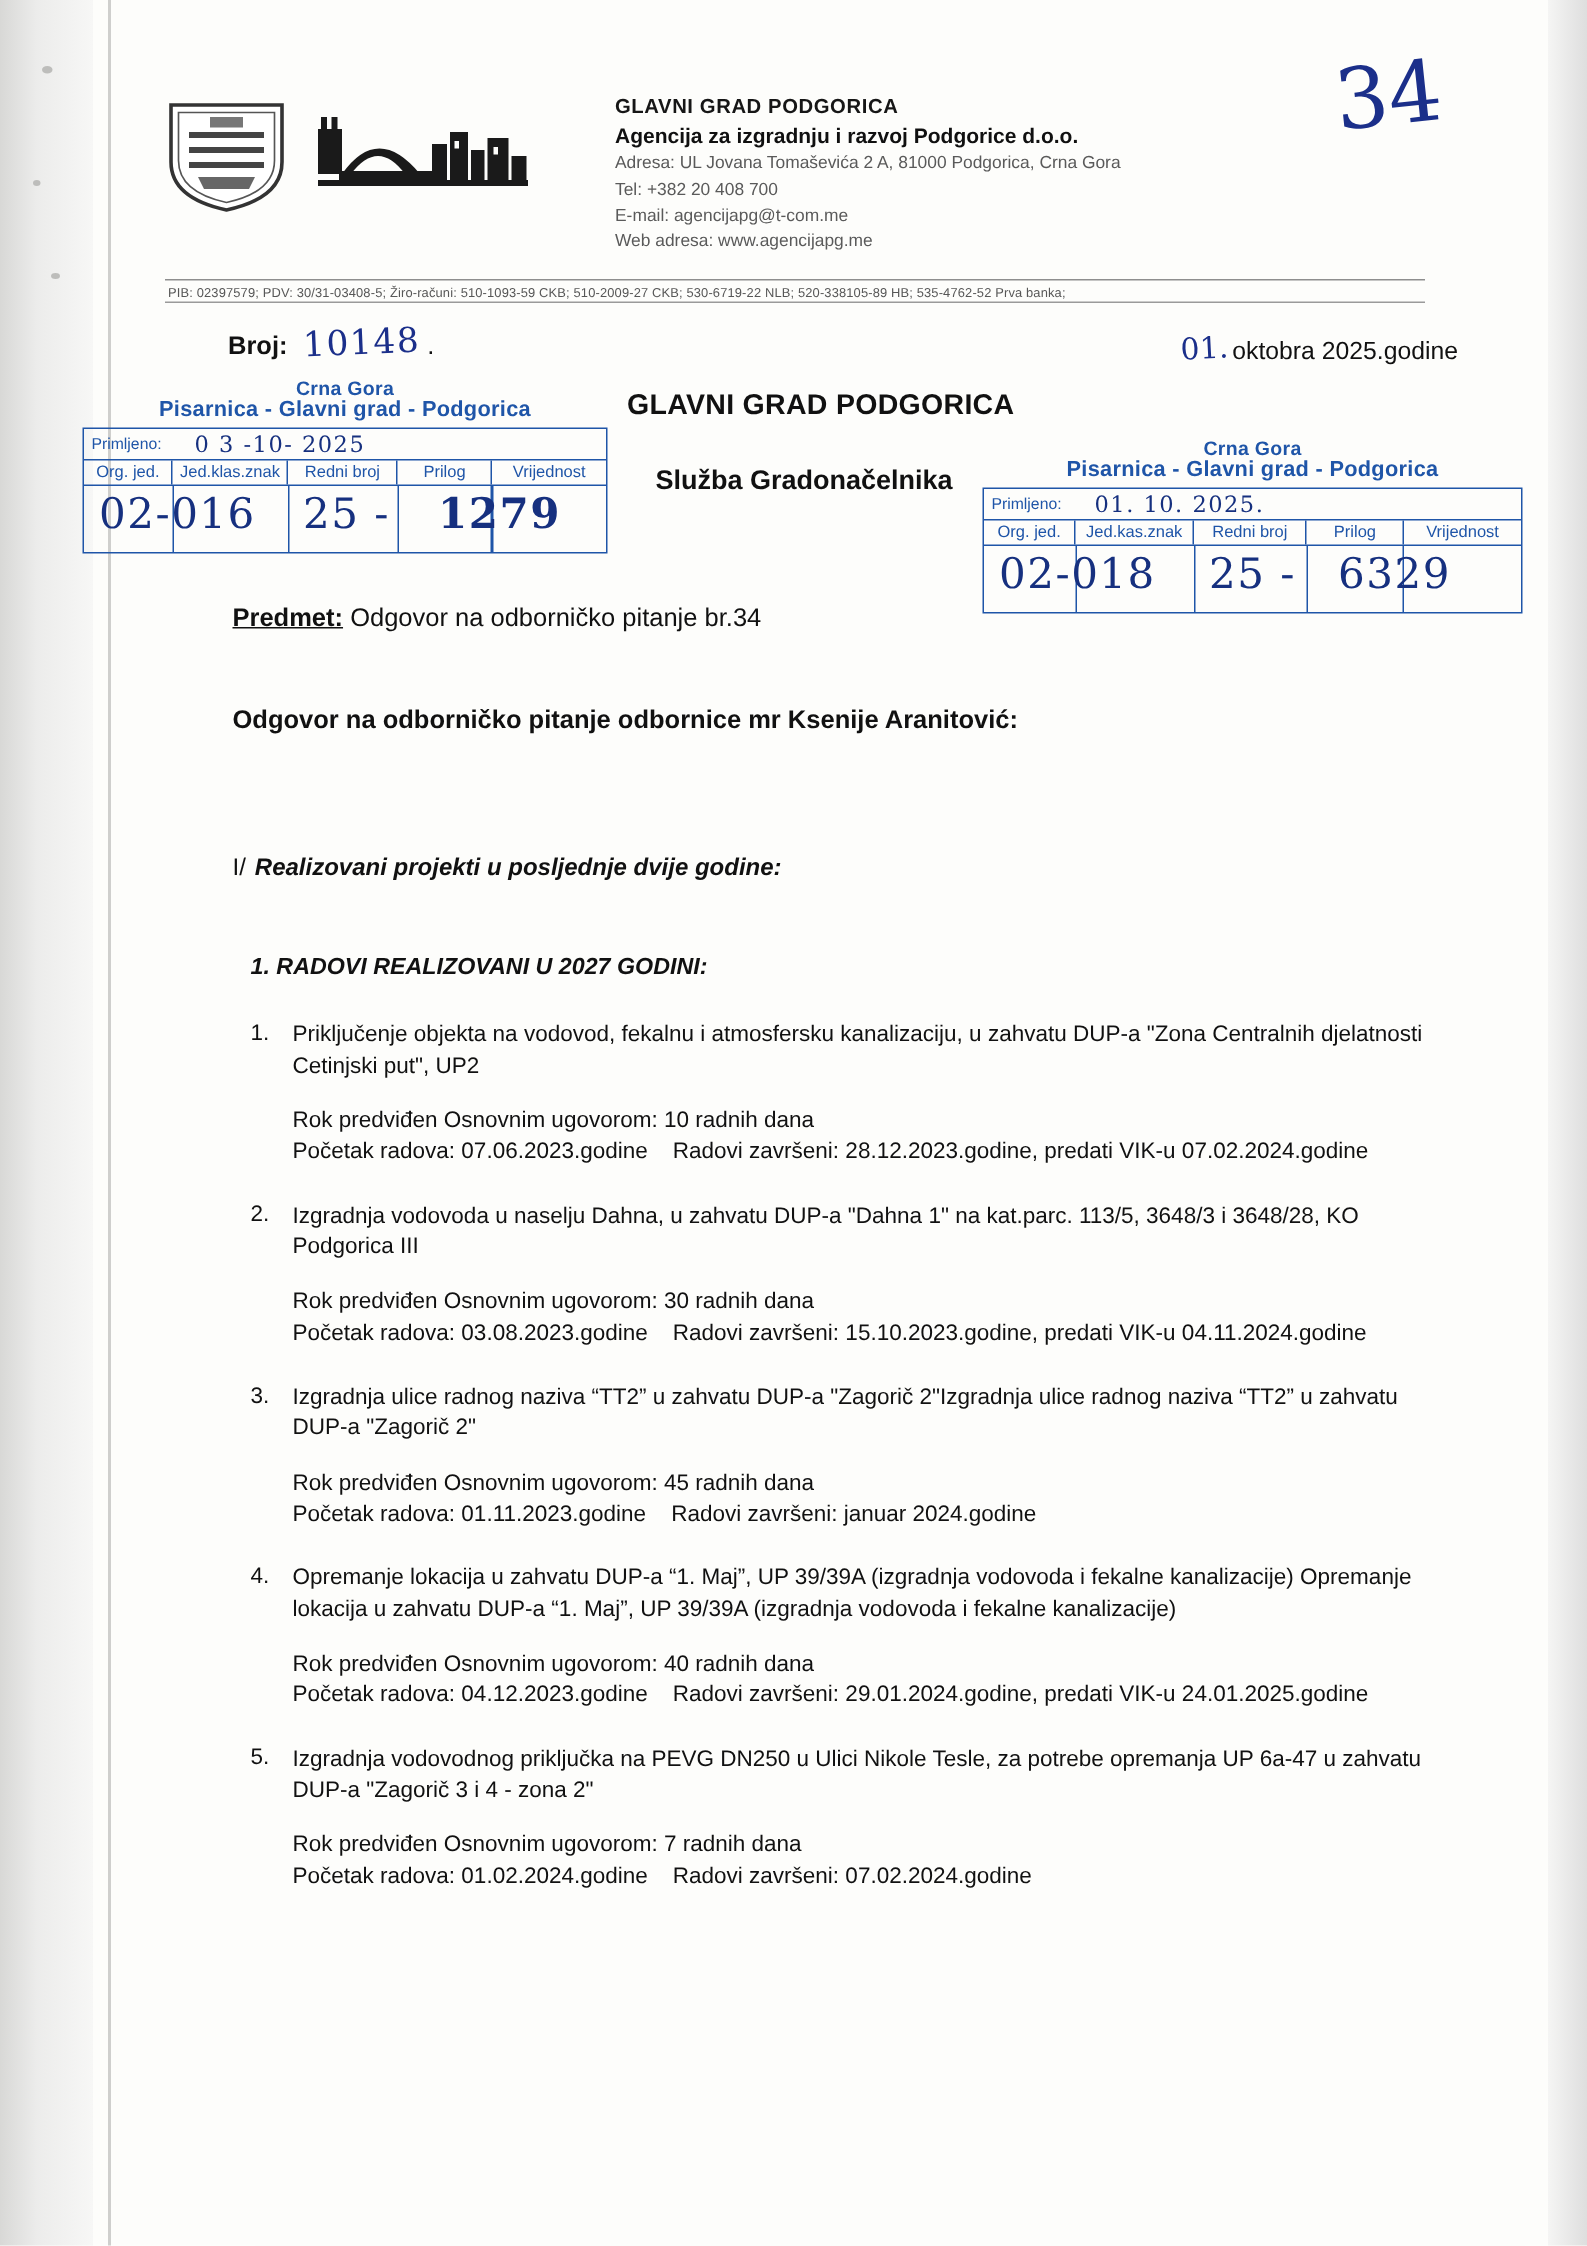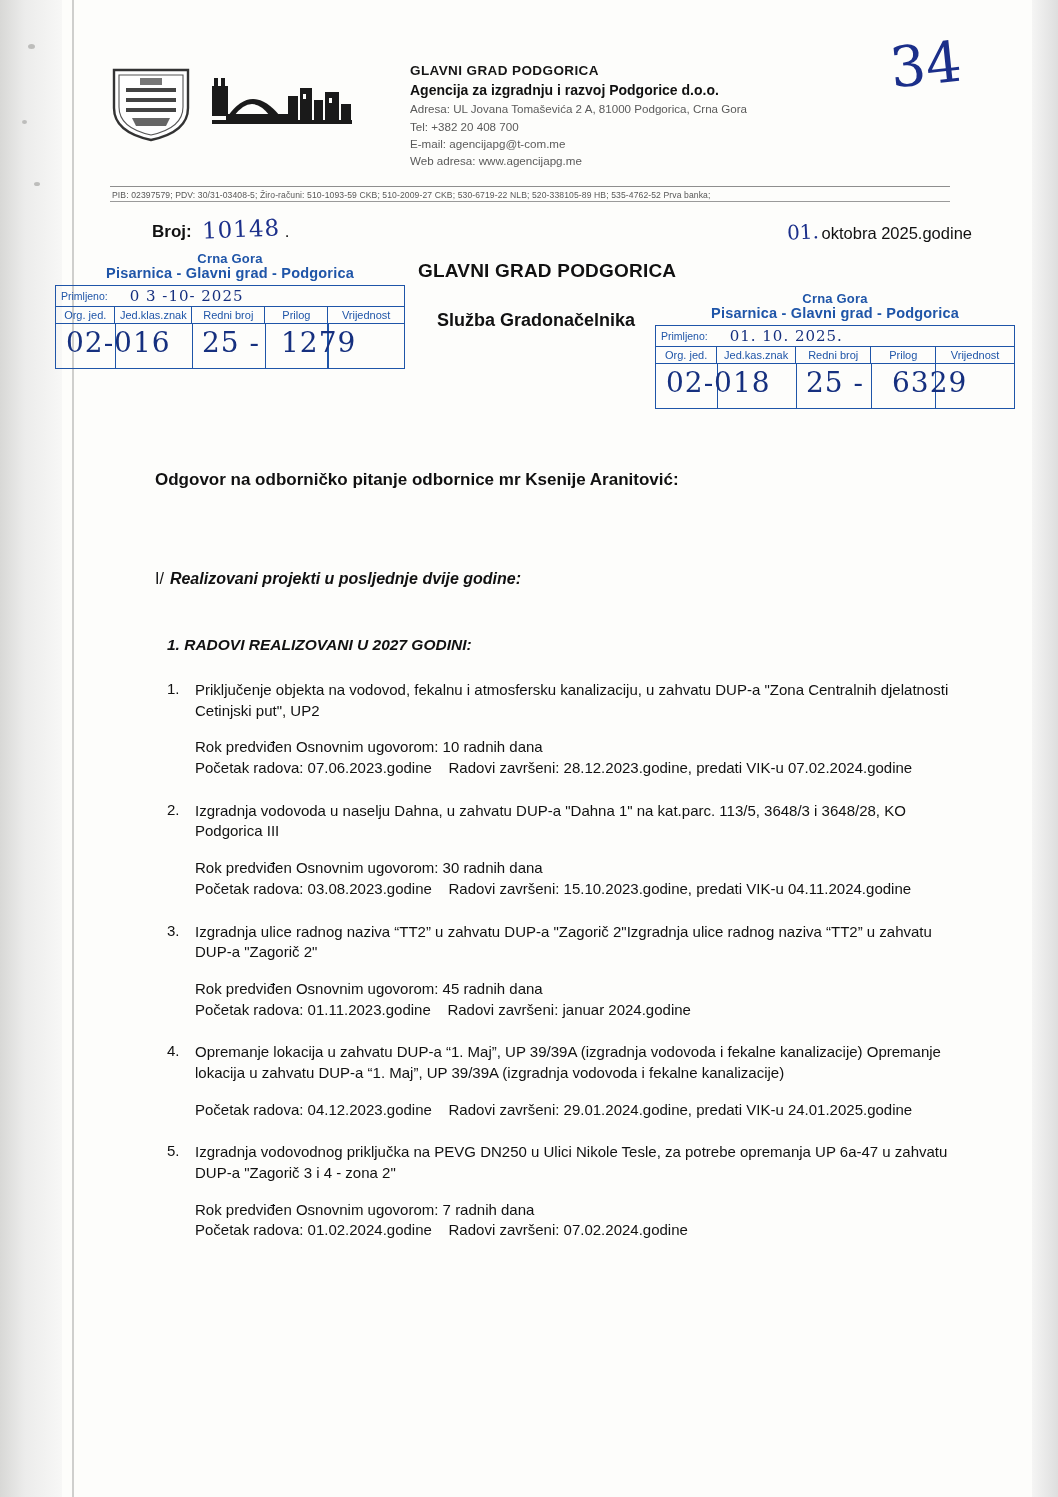--- a/index.html
+++ b/index.html
@@ -239,21 +239,21 @@
         <div style="width:18%">Prilog</div>
         <div style="width:22%">Vrijednost</div>
       </div>
       <div class="stamp-vals">
         <div class="divider" style="left:17%"></div>
         <div class="divider" style="left:39%"></div>
         <div class="divider" style="left:60%"></div>
         <div class="divider" style="left:78%"></div>
         <div class="hv" style="left:10px;">02-016</div>
         <div class="hv" style="left:146px;">25 -</div>
-        <div class="hv" style="left:225px;">1279</div>
+        <div class="hv" style="left:236px;font-weight:bold;">1279</div>
       </div>
     </div>
   </div>
 
   <div class="stamp" id="stamp-right">
     <div class="s-title">
       <span class="small">Crna Gora</span>
       <span>Pisarnica - Glavni grad - Podgorica</span>
     </div>
     <div class="stamp-box" style="margin-top:4px;">
@@ -273,20 +273,24 @@
         <div class="divider" style="left:39%"></div>
         <div class="divider" style="left:60%"></div>
         <div class="divider" style="left:78%"></div>
         <div class="hv" style="left:10px;">02-018</div>
         <div class="hv" style="left:150px;">25 -</div>
         <div class="hv" style="left:236px;">6329</div>
       </div>
     </div>
   </div>
 
+  <div class="predmet">
+    <span class="lbl">Predmet:</span>
+    <span>Odgovor na odborničko pitanje br.34</span>
+  </div>
 
   <div class="body-wrap">
     <div class="title-q">Odgovor na odborničko pitanje odbornice mr Ksenije Aranitović:</div>
 
     <div class="sec-roman">
       <span class="rn">I/</span><span>Realizovani projekti u posljednje dvije godine:</span>
     </div>
 
     <div class="sec-head">1. RADOVI REALIZOVANI U 2027 GODINI:</div>
 
@@ -323,20 +327,21 @@
           <span>Početak radova: 01.11.2023.godine</span>
           &nbsp;&nbsp;&nbsp;<span>Radovi završeni: januar 2024.godine</span>
         </div>
       </div>
     </div>
 
     <div class="item">
       <span class="num">4.</span>
       <div class="txt">Opremanje lokacija u zahvatu DUP-a “1. Maj”, UP 39/39A (izgradnja vodovoda i fekalne kanalizacije)  Opremanje lokacija u zahvatu DUP-a “1. Maj”, UP 39/39A (izgradnja vodovoda i fekalne kanalizacije)</div>
       <div class="detail">
+        <div>Rok predviđen Osnovnim ugovorom: 40 radnih dana</div>
         <div class="row2">
           <span>Početak radova: 04.12.2023.godine</span>
           &nbsp;&nbsp;&nbsp;<span>Radovi završeni: 29.01.2024.godine, predati VIK-u 24.01.2025.godine</span>
         </div>
       </div>
     </div>
 
     <div class="item">
       <span class="num">5.</span>
       <div class="txt">Izgradnja vodovodnog priključka na PEVG DN250 u Ulici Nikole Tesle, za potrebe opremanja UP 6a-47 u zahvatu DUP-a "Zagorič 3 i 4 - zona 2"</div>

